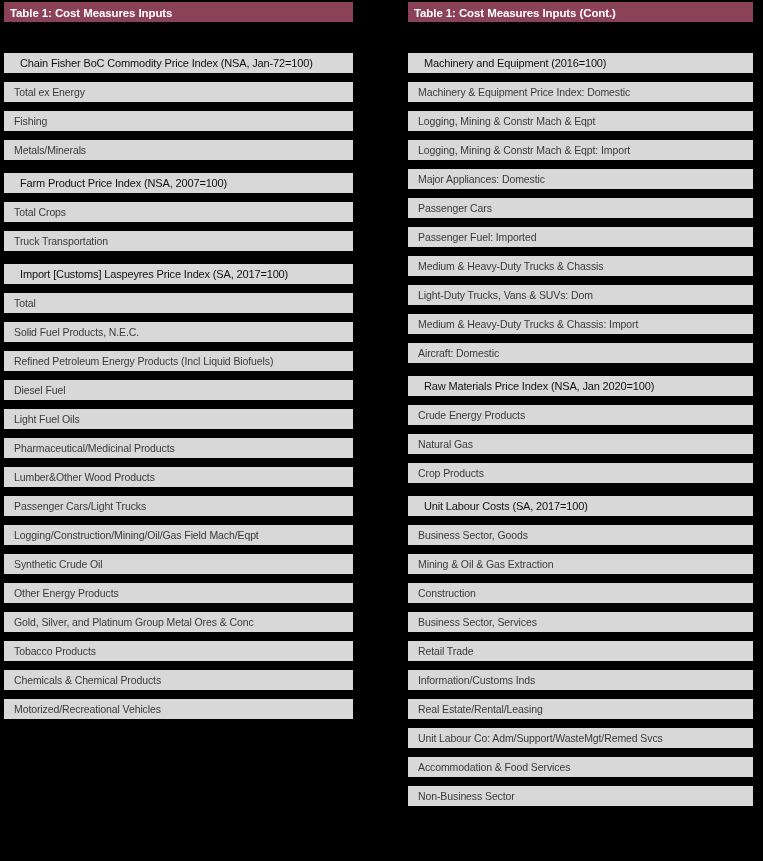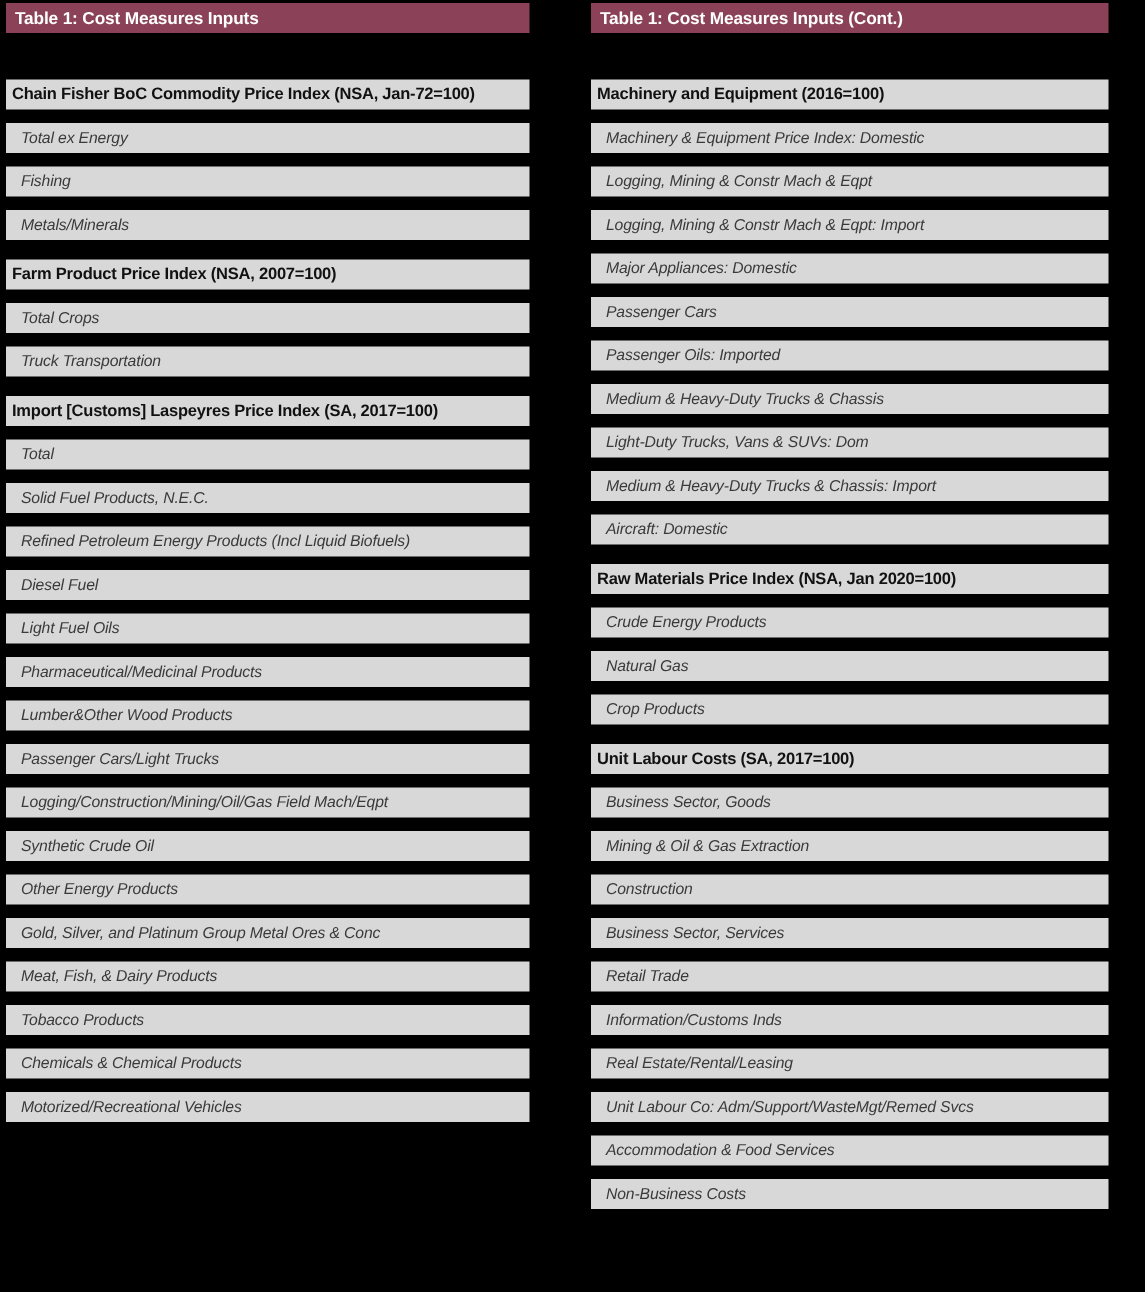--- a/index.html
+++ b/index.html
@@ -18,21 +18,21 @@
     position: relative;
     width: 755px;
     height: 861px;
     background: #000000;
   }
   .column {
     position: absolute;
     top: 0;
   }
   .column.left  { left: 4px;   width: 349px; }
-  .column.right { left: 394px; width: 345px; }
+  .column.right { left: 408px; width: 345px; }
 
   .title-bar {
     background: #8B4258;
     height: 20px;
     line-height: 20px;
     margin-top: 2px;
     margin-bottom: 9px;
     padding: 0 0 0 6px;
     box-sizing: border-box;
   }
@@ -50,30 +50,29 @@
   .row {
     background: #D8D8D8;
     height: 20px;
     line-height: 20px;
     margin-bottom: 9px;
     box-sizing: border-box;
     white-space: nowrap;
     overflow: hidden;
   }
   .row.section {
-    padding-left: 4px;
+    padding-left: 16px;
     font-size: 11px;
-    font-weight: bold;
+    font-weight: normal;
     color: #111111;
     letter-spacing: -0.15px;
   }
   .row.item {
     padding-left: 10px;
     font-size: 10.5px;
-    font-style: italic;
     color: #3A3A3A;
     letter-spacing: -0.1px;
   }
   .row .label { display: inline-block; }
 
   
   .section-block + .section-block { margin-top: 13px; }
 </style>
 </head>
 <body>
@@ -100,37 +99,36 @@
         <div class="row item"><span class="label">Refined Petroleum Energy Products (Incl Liquid Biofuels)</span></div>
         <div class="row item"><span class="label">Diesel Fuel</span></div>
         <div class="row item"><span class="label">Light Fuel Oils</span></div>
         <div class="row item"><span class="label">Pharmaceutical/Medicinal Products</span></div>
         <div class="row item"><span class="label">Lumber&amp;Other Wood Products</span></div>
         <div class="row item"><span class="label">Passenger Cars/Light Trucks</span></div>
         <div class="row item"><span class="label">Logging/Construction/Mining/Oil/Gas Field Mach/Eqpt</span></div>
         <div class="row item"><span class="label">Synthetic Crude Oil</span></div>
         <div class="row item"><span class="label">Other Energy Products</span></div>
         <div class="row item"><span class="label">Gold, Silver, and Platinum Group Metal Ores &amp; Conc</span></div>
-        <div class="row item"><span class="label">Meat, Fish, &amp; Dairy Products</span></div>
         <div class="row item"><span class="label">Tobacco Products</span></div>
         <div class="row item"><span class="label">Chemicals &amp; Chemical Products</span></div>
         <div class="row item"><span class="label">Motorized/Recreational Vehicles</span></div>
       </div>
     </div>
   <div class="column right" id="col-right">
       <div class="title-bar"><span class="title-text">Table 1: Cost Measures Inputs (Cont.)</span></div>
       <div class="gap-lg"></div>
       <div class="section-block">
         <div class="row section"><span class="label">Machinery and Equipment (2016=100)</span></div>
         <div class="row item"><span class="label">Machinery &amp; Equipment Price Index: Domestic</span></div>
         <div class="row item"><span class="label">Logging, Mining &amp; Constr Mach &amp; Eqpt</span></div>
         <div class="row item"><span class="label">Logging, Mining &amp; Constr Mach &amp; Eqpt: Import</span></div>
         <div class="row item"><span class="label">Major Appliances: Domestic</span></div>
         <div class="row item"><span class="label">Passenger Cars</span></div>
-        <div class="row item"><span class="label">Passenger Oils: Imported</span></div>
+        <div class="row item"><span class="label">Passenger Fuel: Imported</span></div>
         <div class="row item"><span class="label">Medium &amp; Heavy-Duty Trucks &amp; Chassis</span></div>
         <div class="row item"><span class="label">Light-Duty Trucks, Vans &amp; SUVs: Dom</span></div>
         <div class="row item"><span class="label">Medium &amp; Heavy-Duty Trucks &amp; Chassis: Import</span></div>
         <div class="row item"><span class="label">Aircraft: Domestic</span></div>
       </div>
       <div class="section-block">
         <div class="row section"><span class="label">Raw Materials Price Index (NSA, Jan 2020=100)</span></div>
         <div class="row item"><span class="label">Crude Energy Products</span></div>
         <div class="row item"><span class="label">Natural Gas</span></div>
         <div class="row item"><span class="label">Crop Products</span></div>
@@ -139,16 +137,16 @@
         <div class="row section"><span class="label">Unit Labour Costs (SA, 2017=100)</span></div>
         <div class="row item"><span class="label">Business Sector, Goods</span></div>
         <div class="row item"><span class="label">Mining &amp; Oil &amp; Gas Extraction</span></div>
         <div class="row item"><span class="label">Construction</span></div>
         <div class="row item"><span class="label">Business Sector, Services</span></div>
         <div class="row item"><span class="label">Retail Trade</span></div>
         <div class="row item"><span class="label">Information/Customs Inds</span></div>
         <div class="row item"><span class="label">Real Estate/Rental/Leasing</span></div>
         <div class="row item"><span class="label">Unit Labour Co: Adm/Support/WasteMgt/Remed Svcs</span></div>
         <div class="row item"><span class="label">Accommodation &amp; Food Services</span></div>
-        <div class="row item"><span class="label">Non-Business Costs</span></div>
+        <div class="row item"><span class="label">Non-Business Sector</span></div>
       </div>
     </div>
 </div>
 
 </body></html>

